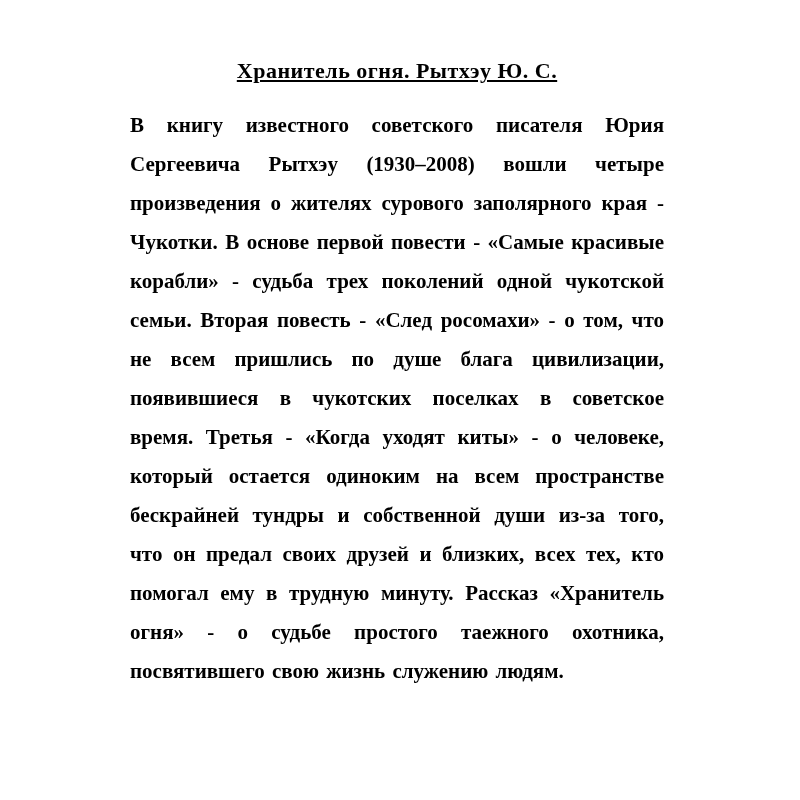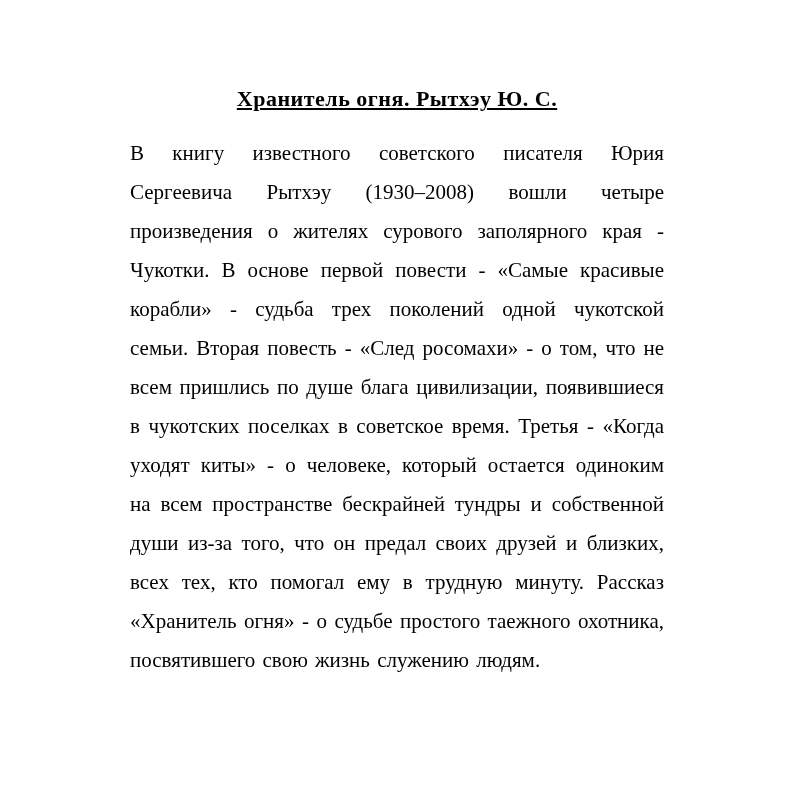--- a/index.html
+++ b/index.html
@@ -11,35 +11,35 @@
     height: 800px;
     background: #ffffff;
     font-family: "Liberation Serif", "DejaVu Serif", serif;
     color: #000000;
     overflow: hidden;
   }
   .page {
     box-sizing: border-box;
     width: 794px;
     height: 800px;
-    padding: 86px 130px 40px 130px;
+    padding: 58px 130px 40px 130px;
   }
   .doc-title {
     margin: 0 0 22px 0;
     text-align: center;
     font-size: 22px;
     font-weight: bold;
     text-decoration: underline;
     letter-spacing: 0.5px;
     color: #000000;
   }
   .doc-body {
     margin: 0;
     font-size: 21px;
-    font-weight: normal;
+    font-weight: bold;
     line-height: 39px;
     text-align: justify;
     text-justify: inter-word;
     word-spacing: 2px;
     color: #000000;
   }
 </style>
 </head>
 <body>
 

